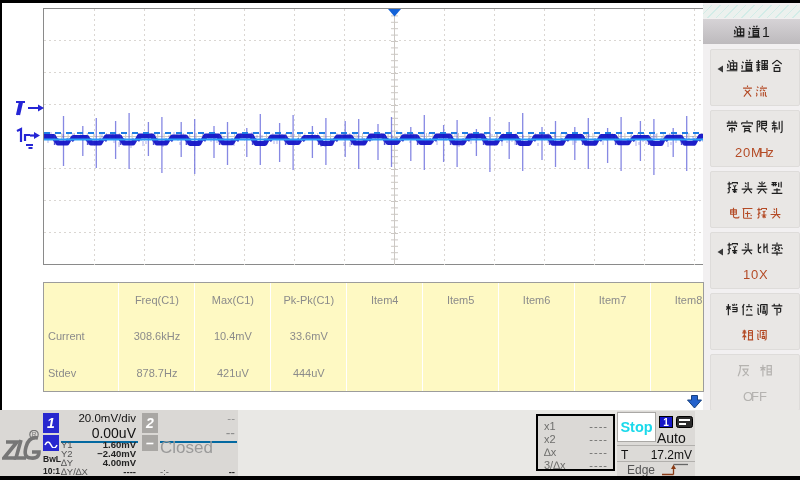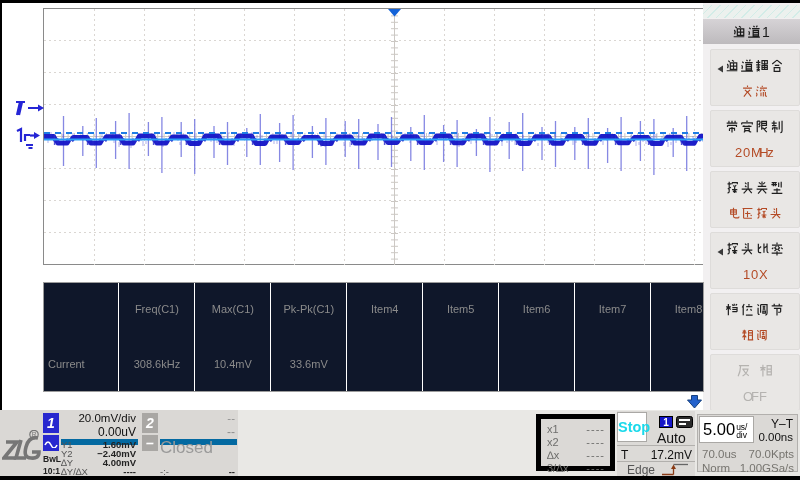--- a/index.html
+++ b/index.html
@@ -3,53 +3,53 @@
 *{margin:0;padding:0;box-sizing:border-box}
 html,body{width:800px;height:480px;overflow:hidden;background:#fff;font-family:"Liberation Sans",sans-serif;position:relative}
 #topbar{position:absolute;left:0;top:0;width:800px;height:3px;background:#000}
 #leftbar{position:absolute;left:0;top:0;width:2px;height:410px;background:#000}
 #botbar{position:absolute;left:0;top:476px;width:800px;height:4px;background:#000}
 #plot{position:absolute;left:43px;top:8px;width:661px;height:257px;border:1px solid #8a8a8a;background:#fff}
 #gut{position:absolute;left:8px;top:95px}
 #meas{position:absolute;left:43px;top:282px;width:684px;height:110px;border-collapse:collapse;table-layout:fixed;font-size:11px;color:#8b8b8b;clip-path:inset(0 -1px 0 0);}
 #measwrap{position:absolute;left:43px;top:282px;width:661px;height:110px;border:1px solid #9c9c9c;z-index:5}
 #meas td,#meas th{border-right:1px solid rgba(255,255,255,.85);font-weight:normal;text-align:center;padding:0;height:15.6px;overflow:hidden;white-space:nowrap}
-#meas tr.hd th{height:15px;background:#0f172a}
-#meas tr.g{background:#0f172a}
+#meas tr.hd th{height:15px;background:#fef9c3}
+#meas tr.g{background:#fef9c3}
 #meas tr.w{background:#f6f5f6}
 #meas td.lb{text-align:left;padding-left:5px}
 #arrow{position:absolute;left:687px;top:395px}
 #panel{position:absolute;left:703px;top:2px;width:97px;height:408px;background:#f2f0f1}
 #pdeco{position:absolute;left:0;top:3px;width:97px;height:13px;background:#ecf1ee;background-image:repeating-linear-gradient(135deg,rgba(120,219,208,.22) 0 1px,transparent 1px 6px)}
 #phead{position:absolute;left:0;top:17px;width:97px;height:25px;background:linear-gradient(#d6d3d6,#bdbabd);display:flex;align-items:center;justify-content:center}
 .btn{position:absolute;left:7px;width:90px;height:57px;background:#e9e7e5;border:1px solid #dedcda;border-radius:2px}
 .btn .bl{position:absolute;top:9px;left:0;width:100%;display:flex;justify-content:center}
 .btn .bv{position:absolute;top:35px;left:0;width:100%;display:flex;justify-content:center}
 .mk{position:absolute;left:6px;top:15px}
 #bar{position:absolute;left:0;top:410px;width:800px;height:66px;background:#e9e8e5;font-family:"Liberation Sans",sans-serif}
 #zlg{position:absolute;left:2px;top:20px}
 #lreg{position:absolute;left:0;top:0;width:238px;height:66px;background:#dad8d5}
 .blk{position:absolute;top:1px;height:64px;background:#dad8d5}
 #ch1{left:42px;width:98px}
 #ch2{left:141px;width:96px}
 .cbox{position:absolute;left:1px;width:16px;height:20px;color:#fff;font-style:italic;font-weight:bold;font-size:14px;display:flex;align-items:center;justify-content:center}
 .cbox i{font-style:italic}
 .ctxt{position:absolute;left:1px;width:17px;font-size:8.5px;color:#222;font-weight:bold;text-align:center}
 .v1{position:absolute;left:19px;top:1px;width:77px;text-align:right;font-size:11.5px;color:#111;padding-right:2px}
-.v2{position:absolute;left:19px;top:14px;width:77px;text-align:right;font-size:12px;color:#111;padding-right:2px;border-bottom:6px solid #0369a1}
+.v2{position:absolute;left:19px;top:14px;width:77px;text-align:right;font-size:14px;color:#111;padding-right:2px;border-bottom:2px solid #0369a1}
 .yrow{position:absolute;left:19px;width:77px;font-size:9.5px;color:#555}
 .yrow span{position:absolute;left:0}
 .yrow b{position:absolute;right:2px;font-weight:bold;color:#222}
 #closed{position:absolute;left:19px;top:27px;width:77px;text-align:left;font-size:17px;color:#9a9a9a}
-#xb{left:536px;width:79px;top:4px;height:57px;border:5px solid #000000;background:#dbd9d6}
+#xb{left:536px;width:79px;top:4px;height:57px;border:2px solid #000000;background:#dbd9d6}
 .xrow{position:absolute;left:0;width:100%;font-size:11px;color:#6e6e6c}
 .xrow span{position:absolute;left:6px}
 .xrow b{position:absolute;right:5px;font-weight:normal;letter-spacing:1px}
 #trg{left:617px;width:78px;top:1px;height:65px;background:#dcdad7}
-#stop{position:absolute;left:0px;top:1px;width:30px;height:30px;background:#fff;border:1px solid #aaa8a5;color:#1ad9ea;font-weight:bold;font-size:14.5px;text-align:center;line-height:28px}
+#stop{position:absolute;left:0px;top:1px;width:39px;height:30px;background:#fff;border:1px solid #aaa8a5;color:#1ad9ea;font-weight:bold;font-size:14.5px;text-align:center;line-height:28px}
 #b1{position:absolute;left:42px;top:5px;width:14px;height:12px;background:#1515c8;border:1px solid #000;color:#fff;font-size:10px;font-weight:bold;text-align:center;line-height:11px}
 #kb{position:absolute;left:59px;top:5px}
 #auto{position:absolute;left:40px;top:19px;width:46px;text-align:left;font-size:14px;color:#111}
 .hline{position:absolute;left:0;width:78px;height:1px;background:#b2b0ad}
 #trow{position:absolute;left:0;top:37px;width:78px;font-size:12px;color:#111}
 #trow span{position:absolute;left:4px}
 #trow b{position:absolute;right:3px;font-weight:normal}
 #edge{position:absolute;left:10px;top:52px;font-size:12px;color:#555}
 #eicon{position:absolute;left:44px;top:52px}
 #tb{left:697px;width:101px;top:4px;height:58px;border:1px solid #b2b0ad;background:#dbd9d6}
@@ -113,20 +113,31 @@
         <td class="lb">Current</td>
         <td>308.6kHz</td>
         <td>10.4mV</td>
         <td>33.6mV</td>
         <td></td>
         <td></td>
         <td></td>
         <td></td>
         <td></td>
       </tr>
+      <tr class="g">
+        <td class="lb">Stdev</td>
+        <td>878.7Hz</td>
+        <td>421uV</td>
+        <td>444uV</td>
+        <td></td>
+        <td></td>
+        <td></td>
+        <td></td>
+        <td></td>
+      </tr>
     </tbody>
   </table>
 <div id="measwrap"></div>
 <svg id="gut" width="36" height="60" viewBox="0 0 36 60">
   <g fill="none" stroke="#2525d5" stroke-width="2.4">
     <path d="M8 7h9M12 7 9 20M14 7l-3 13" stroke-width="2.2"></path>
     <path d="M20 13h10" stroke-width="2"></path>
   </g>
   <polygon points="30,9.5 36,13 30,16.5" fill="#2525d5"></polygon>
   <g fill="none" stroke="#2525d5" stroke-width="2.2">
@@ -410,28 +421,15 @@
         <b>17.2mV</b>
       </div>
       <div class="hline" style="top:50px"></div>
       <div id="edge">Edge</div>
       <svg id="eicon" width="28" height="13" viewBox="0 0 28 13">
         <path d="M1 11.5h11.5M12.5 11.5V5" fill="none" stroke="#8a3a14" stroke-width="1.3"></path>
         <path d="M12.5 1.5 10 6h5z" fill="#8a3a14"></path>
         <path d="M12.5 1.5H27" stroke="#666" stroke-width="1.3"></path>
       </svg>
     </div>
-    <div class="blk" id="tb">
-      <div id="tbmain">5.00<span id="usdiv">us/<br>div</span></div>
-      <div id="yt">Y–T</div>
-      <div id="ns">0.00ns</div>
-      <div class="trow2" style="top:33px">
-        <span>70.0us</span>
-        <b>70.0Kpts</b>
-      </div>
-      <div class="trow2" style="top:47px">
-        <span>Norm</span>
-        <b>1.00GSa/s</b>
-      </div>
-    </div>
   </div>
 <div id="topbar"></div>
 <div id="leftbar"></div>
 <div id="botbar"></div>
 </body></html>

